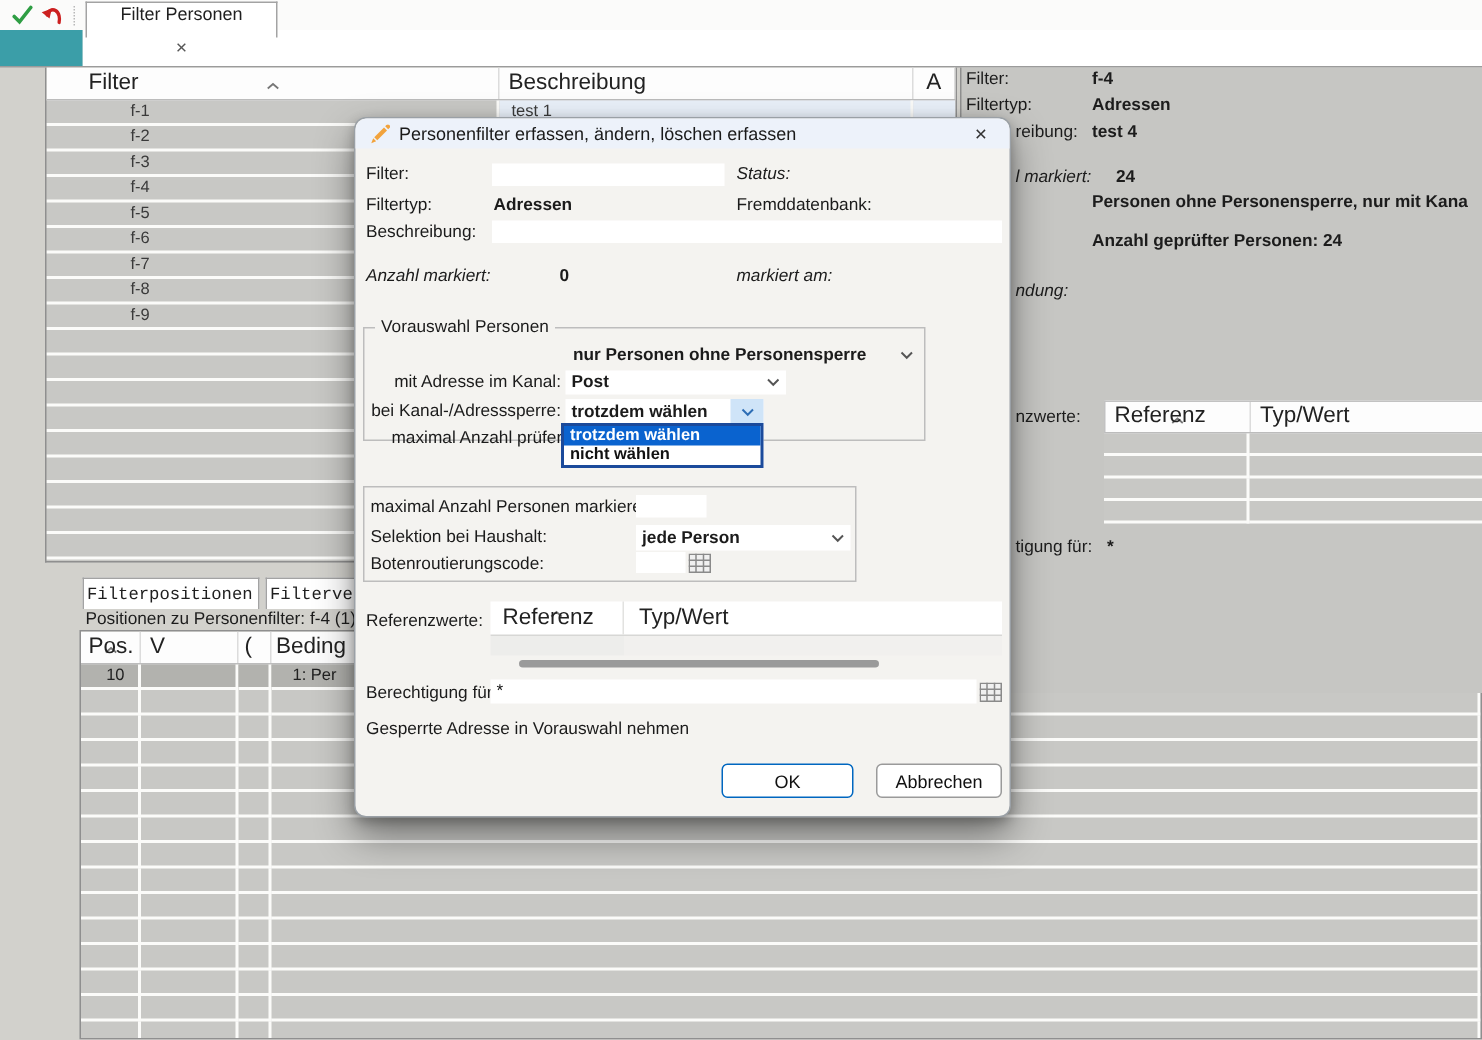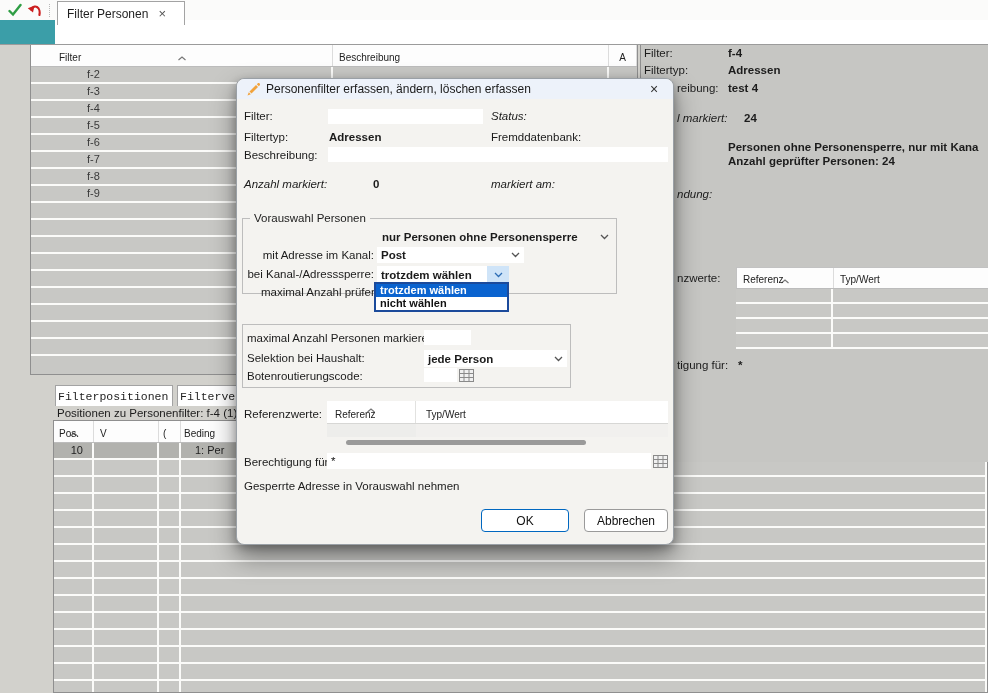--- a/index.html
+++ b/index.html
@@ -13,26 +13,26 @@
   .tbtn { width:20px; height:18px; display:inline-flex; align-items:center; justify-content:center; }
   .tsep { height:13px; border-left:1px dotted #b8b8b8; margin:0 4px; }
 
   
   .tabbar { position:absolute; left:0; top:20px; width:988px; height:25px; background:#d2d1cc;
             border-bottom:1px solid #9b9b9b; }
   .teal { position:absolute; left:0; top:0; width:55px; height:24px; background:var(--teal,#3B9EA8); }
   .tabwhite { position:absolute; left:55px; top:0; right:0; height:24px; background:#ffffff; }
   .maintab { position:absolute; left:57px; top:1px; height:24px; width:128px; background:#ffffff;
              border:1px solid #a3a3a3; border-bottom:none; display:flex; align-items:center;
-             padding:0 9px; gap:10px; font-size:12px; color:#1f1f1f; z-index:3; }
+             padding:0 9px; gap:10px; font-size:12px; color:#1f1f1f; z-index:3;flex-direction:column; }
   .tabx { color:#555; font-size:13px; line-height:12px; }
 
   
   .caret { position:absolute; top:2px; left:50%; transform:translateX(-50%); }
-  .thlabel { position:absolute; bottom:3px; left:6px; font-size:10px; color:#222; white-space:nowrap; }
+  .thlabel { position:absolute; bottom:3px; left:6px; font-size:15px; color:#222; white-space:nowrap; }
 
   
   .utable { position:absolute; left:30px; top:45px; width:608px; height:330px;
             background:var(--row-gray,#C8C8C5); border:1px solid #8f8f8f; border-top:none;
             overflow:hidden; z-index:1; }
   .uthead { height:22px; background:#fdfdfd; display:flex; border-bottom:1px solid #bcbcbc; }
   .uthead .th { position:relative; border-right:1px solid #dcdcdc; }
   .th.f { width:302px; } .th.b { width:276px; } .th.a { width:28px; }
   .th.f .thlabel { left:28px; }
   .th.a .thlabel { left:50%; transform:translateX(-50%); }
@@ -177,20 +177,25 @@
       <span class="thlabel">Filter</span>
     </div>
     <div class="th b">
       <span class="thlabel">Beschreibung</span>
     </div>
     <div class="th a">
       <span class="thlabel">A</span>
     </div>
   </div>
   <div class="urow">
+      <div class="c f">f-1</div>
+      <div class="c b sel">test 1</div>
+      <div class="c a sel"></div>
+    </div>
+  <div class="urow">
       <div class="c f">f-2</div>
       <div class="c b"></div>
       <div class="c a"></div>
     </div>
   <div class="urow">
       <div class="c f">f-3</div>
       <div class="c b"></div>
       <div class="c a"></div>
     </div>
   <div class="urow">
@@ -391,21 +396,21 @@
 
 <div class="rpanel">
   <span class="rl" style="left:3px;top:2px;">Filter:</span>
   <span class="rl rv" style="left:87px;top:2px;">f-4</span>
   <span class="rl" style="left:3px;top:19px;">Filtertyp:</span>
   <span class="rl rv" style="left:87px;top:19px;">Adressen</span>
   <span class="rl" style="left:36px;top:37px;">reibung:</span>
   <span class="rl rv" style="left:87px;top:37px;">test 4</span>
   <span class="rl it" style="left:36px;top:67px;">l markiert:</span>
   <span class="rl rv" style="left:103px;top:67px;text-align:center;">24</span>
-  <span class="rl rv" style="left:87px;top:96px;">Personen ohne Personensperre, nur mit Kana</span>
+  <span class="rl rv" style="left:87px;top:84px;">Personen ohne Personensperre, nur mit Kana</span>
   <span class="rl rv" style="left:87px;top:110px;">Anzahl geprüfter Personen: 24</span>
   <span class="rl it" style="left:36px;top:143px;">ndung:</span>
   <span class="rl" style="left:36px;top:227px;">nzwerte:</span>
   <div class="rtable">
     <div class="rthead">
       <div class="th rth1">
         <span class="caret"><svg width="9" height="5" viewBox="0 0 9 5">
               <polyline points="1,4 4.5,1 8,4" fill="none" stroke="#777" stroke-width="1.2"></polyline>
             </svg></span>
         <span class="thlabel">Referenz</span>

